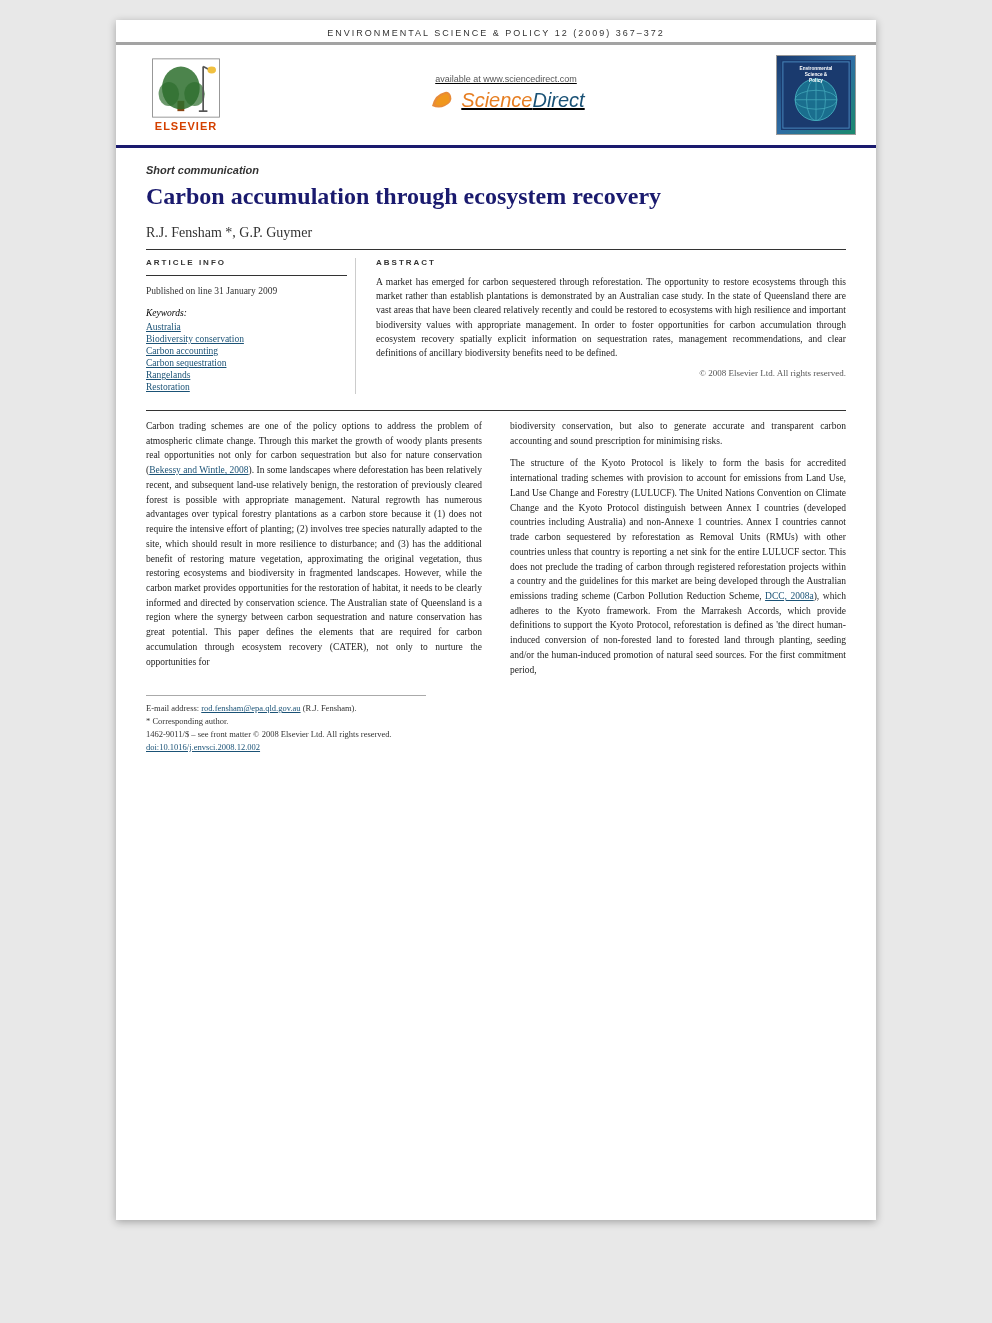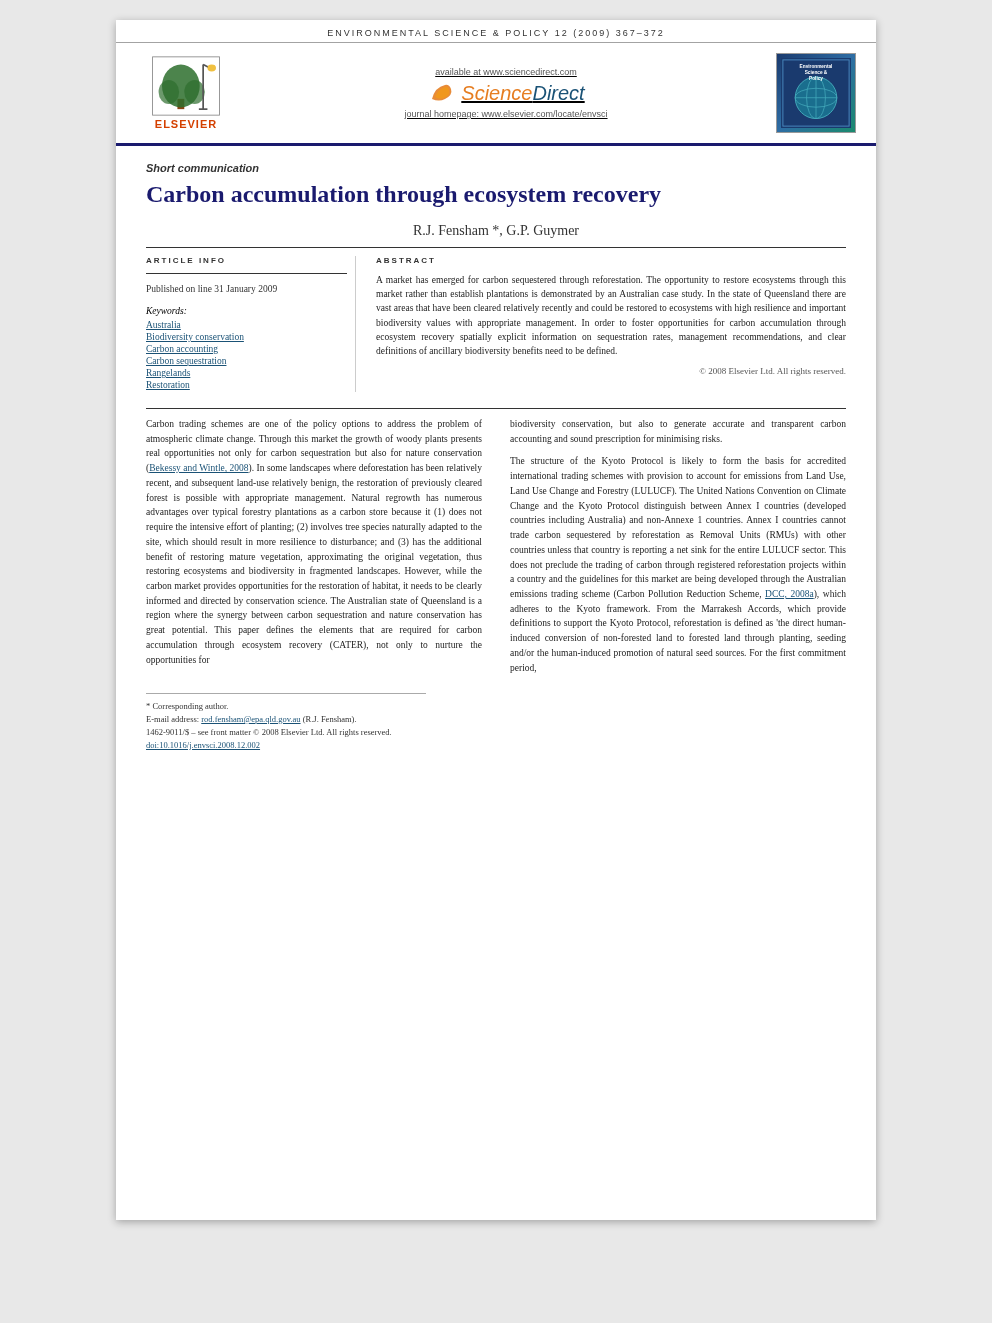--- a/index.html
+++ b/index.html
@@ -14,21 +14,21 @@
       background: #fff;
       width: 760px;
       min-height: 1200px;
       padding: 0;
       box-shadow: 0 2px 8px rgba(0,0,0,0.3);
     }
     
     .journal-header {
       text-align: center;
       padding: 8px 0 4px 0;
-      border-bottom: 1px solid #a3a3a3;
+      border-bottom: 3px solid #a3a3a3;
       font-size: 9px;
       letter-spacing: 2px;
       color: #333;
       font-family: Arial, sans-serif;
     }
     .logo-bar {
       display: flex;
       align-items: center;
       justify-content: space-between;
       padding: 10px 20px;
@@ -116,21 +116,20 @@
       font-size: 24px;
       font-weight: bold;
       color: #1a1a6e;
       line-height: 1.2;
       margin-bottom: 14px;
     }
     .authors {
       font-size: 14px;
       color: #333;
       margin-bottom: 4px;
-      text-align: center;
     }
     .affiliation {
       font-size: 9.5px;
       font-style: italic;
       color: #444;
       margin-bottom: 14px;
     }
     .article-divider {
       border: none;
       border-top: 1px solid #333;
@@ -261,21 +260,20 @@
     <div class="center-header">
       <div class="available-text">available at www.sciencedirect.com</div>
       <div class="sciencedirect-logo">
 
         <svg class="sd-icon" viewBox="0 0 30 24" xmlns="http://www.w3.org/2000/svg">
           <path d="M5 18 Q8 6 18 4 Q22 3 24 8 Q26 14 18 18 Q12 21 5 18Z" fill="#e67e22" opacity="0.9"></path>
           <path d="M8 16 Q11 8 18 6 Q21 5 22 9 Q24 14 17 17 Q12 19 8 16Z" fill="#f39c12" opacity="0.7"></path>
         </svg>
         <span class="sd-text"><span>Science</span>Direct</span>
       </div>
-      <div class="journal-homepage">journal homepage: www.elsevier.com/locate/envsci</div>
     </div>
 
     <div class="journal-cover">
       <svg width="74" height="74" viewBox="0 0 74 74" xmlns="http://www.w3.org/2000/svg">
         <rect width="74" height="74" fill="#1a3a6e"></rect>
         <rect x="2" y="2" width="70" height="70" fill="none" stroke="#4a8abf" stroke-width="1"></rect>
 
         <circle cx="37" cy="42" r="22" fill="#1a6e8e" stroke="#4ab" stroke-width="1"></circle>
         <ellipse cx="37" cy="42" rx="22" ry="10" fill="none" stroke="#4ab" stroke-width="0.8"></ellipse>
         <ellipse cx="37" cy="42" rx="10" ry="22" fill="none" stroke="#4ab" stroke-width="0.8"></ellipse>
@@ -331,20 +329,20 @@
         <p>Carbon trading schemes are one of the policy options to address the problem of atmospheric climate change. Through this market the growth of woody plants presents real opportunities not only for carbon sequestration but also for nature conservation (<span class="text-link">Bekessy and Wintle, 2008</span>). In some landscapes where deforestation has been relatively recent, and subsequent land-use relatively benign, the restoration of previously cleared forest is possible with appropriate management. Natural regrowth has numerous advantages over typical forestry plantations as a carbon store because it (1) does not require the intensive effort of planting; (2) involves tree species naturally adapted to the site, which should result in more resilience to disturbance; and (3) has the additional benefit of restoring mature vegetation, approximating the original vegetation, thus restoring ecosystems and biodiversity in fragmented landscapes. However, while the carbon market provides opportunities for the restoration of habitat, it needs to be clearly informed and directed by conservation science. The Australian state of Queensland is a region where the synergy between carbon sequestration and nature conservation has great potential. This paper defines the elements that are required for carbon accumulation through ecosystem recovery (CATER), not only to nurture the opportunities for</p>
       </div>
       <div class="text-col">
         <p>biodiversity conservation, but also to generate accurate and transparent carbon accounting and sound prescription for minimising risks.</p>
         <p>The structure of the Kyoto Protocol is likely to form the basis for accredited international trading schemes with provision to account for emissions from Land Use, Land Use Change and Forestry (LULUCF). The United Nations Convention on Climate Change and the Kyoto Protocol distinguish between Annex I countries (developed countries including Australia) and non-Annexe 1 countries. Annex I countries cannot trade carbon sequestered by reforestation as Removal Units (RMUs) with other countries unless that country is reporting a net sink for the entire LULUCF sector. This does not preclude the trading of carbon through registered reforestation projects within a country and the guidelines for this market are being developed through the Australian emissions trading scheme (Carbon Pollution Reduction Scheme, <span class="text-link">DCC, 2008a</span>), which adheres to the Kyoto framework. From the Marrakesh Accords, which provide definitions to support the Kyoto Protocol, reforestation is defined as 'the direct human-induced conversion of non-forested land to forested land through planting, seeding and/or the human-induced promotion of natural seed sources. For the first commitment period,</p>
       </div>
     </div>
 
     <hr class="footnote-divider">
     <div class="footnote">
+      <div>E-mail address: <a href="#" class="text-link">rod.fensham@epa.qld.gov.au</a> (R.J. Fensham).</div>
       <div>* Corresponding author.</div>
-      <div>E-mail address: <a href="#" class="text-link">rod.fensham@epa.qld.gov.au</a> (R.J. Fensham).</div>
       <div>1462-9011/$ – see front matter © 2008 Elsevier Ltd. All rights reserved.</div>
       <div><a href="#" class="text-link">doi:10.1016/j.envsci.2008.12.002</a></div>
     </div>
 
   </div>
 </div>
 
 </body></html>

